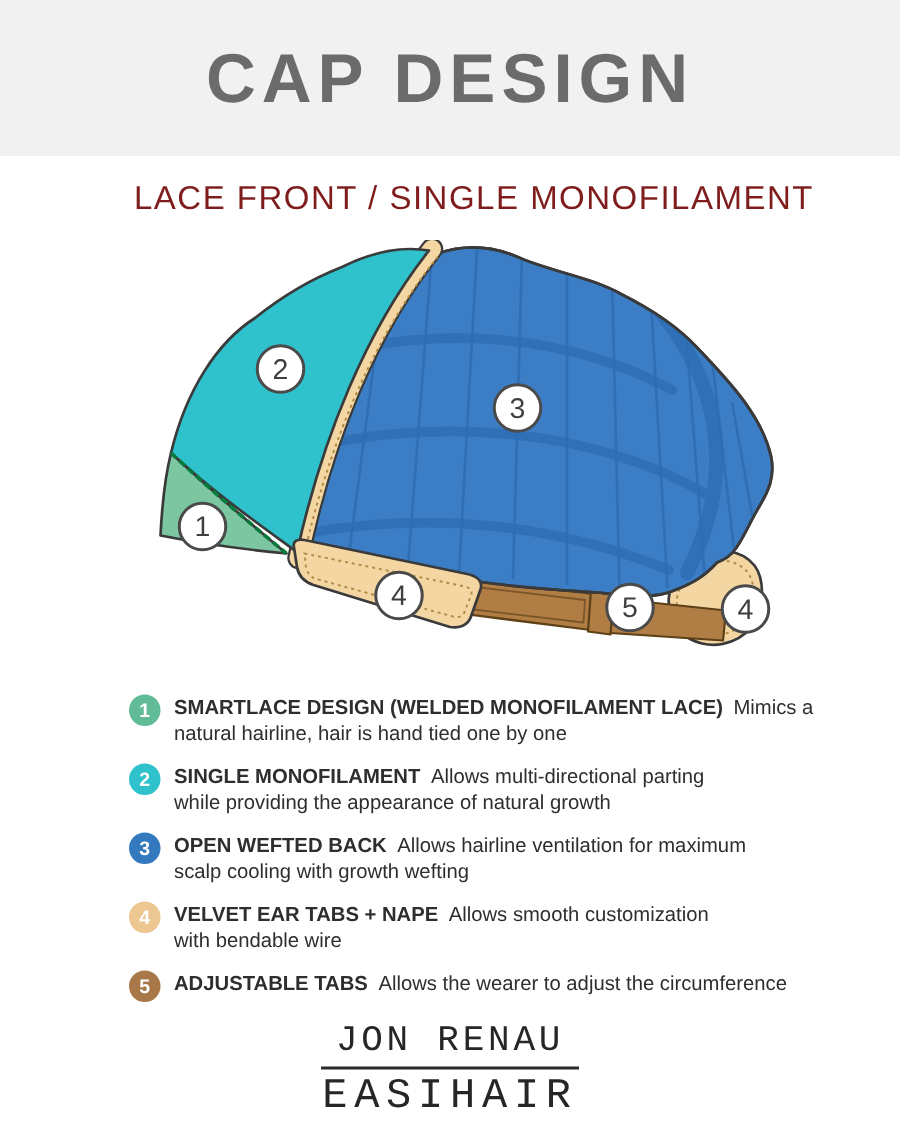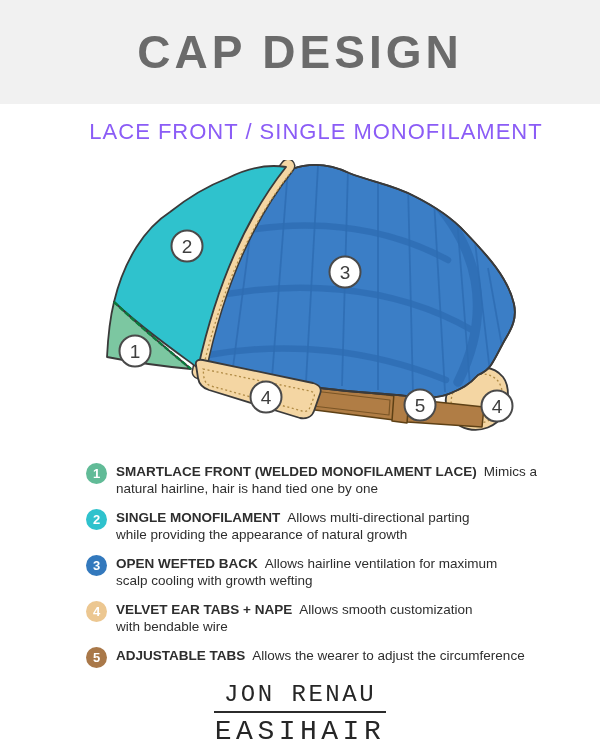--- a/index.html
+++ b/index.html
@@ -12,21 +12,21 @@
   .header{
     width:600px;height:104px;background:var(--header-bg);
     display:flex;align-items:center;justify-content:center;
   }
   .header h1{
     margin:0;font-size:46px;font-weight:bold;letter-spacing:4px;
     color:var(--header-text);
   }
   .subtitle{
     height:56px;display:flex;align-items:center;justify-content:center;
-    font-size:22px;letter-spacing:1px;color:#8b5cf6;font-weight:400;padding-left:32px;
+    font-size:22px;letter-spacing:1px;color:#7f1d1d;font-weight:400;padding-left:32px;
   }
   
   .diagram{position:relative;width:600px;height:297px;}
   .diagram svg{position:absolute;left:0;top:0;}
   .f-blue{fill:var(--blue);}
   .f-teal{fill:var(--teal);}
   .f-green{fill:var(--green);}
   .f-tan{fill:var(--tan);}
   .f-brown{fill:var(--brown);}
   .ol{stroke:var(--outline);stroke-width:1.8;stroke-linejoin:round;}
@@ -165,21 +165,21 @@
     <circle cx="497" cy="246" r="15.5"></circle>
     <text x="497" y="252.5">4</text>
   </g>
 </svg>
 </div>
 
 <div class="legend">
 
   <div class="legend-item">
     <div class="dot" style="background: rgb(97, 187, 151);">1</div>
-    <p class="legend-text"><span class="lbl">SMARTLACE FRONT (WELDED MONOFILAMENT LACE)</span><span>Mimics a</span><br><span>natural hairline, hair is hand tied one by one</span></p>
+    <p class="legend-text"><span class="lbl">SMARTLACE DESIGN (WELDED MONOFILAMENT LACE)</span><span>Mimics a</span><br><span>natural hairline, hair is hand tied one by one</span></p>
   </div>
 
   <div class="legend-item">
     <div class="dot" style="background: rgb(47, 194, 205);">2</div>
     <p class="legend-text"><span class="lbl">SINGLE MONOFILAMENT</span><span>Allows multi-directional parting</span><br><span>while providing the appearance of natural growth</span></p>
   </div>
 
   <div class="legend-item">
     <div class="dot" style="background: rgb(51, 121, 189);">3</div>
     <p class="legend-text"><span class="lbl">OPEN WEFTED BACK</span><span>Allows hairline ventilation for maximum</span><br><span>scalp cooling with growth wefting</span></p>

